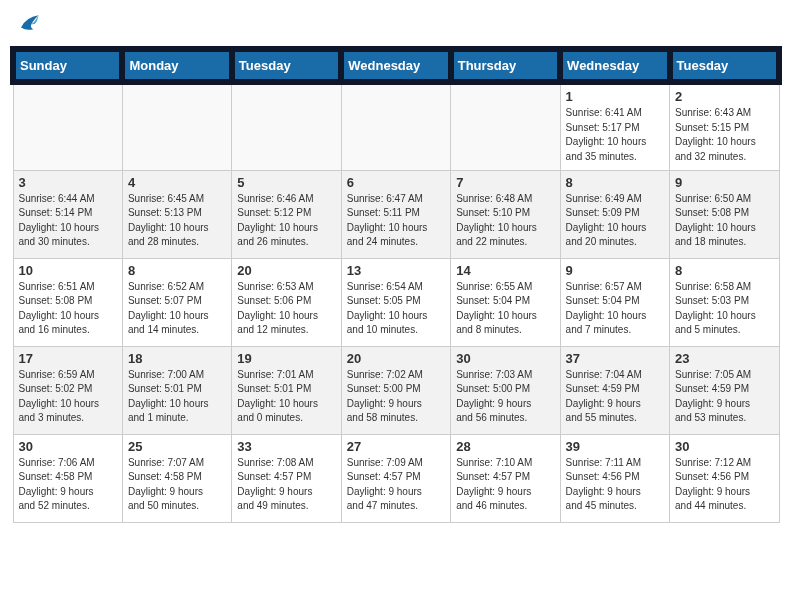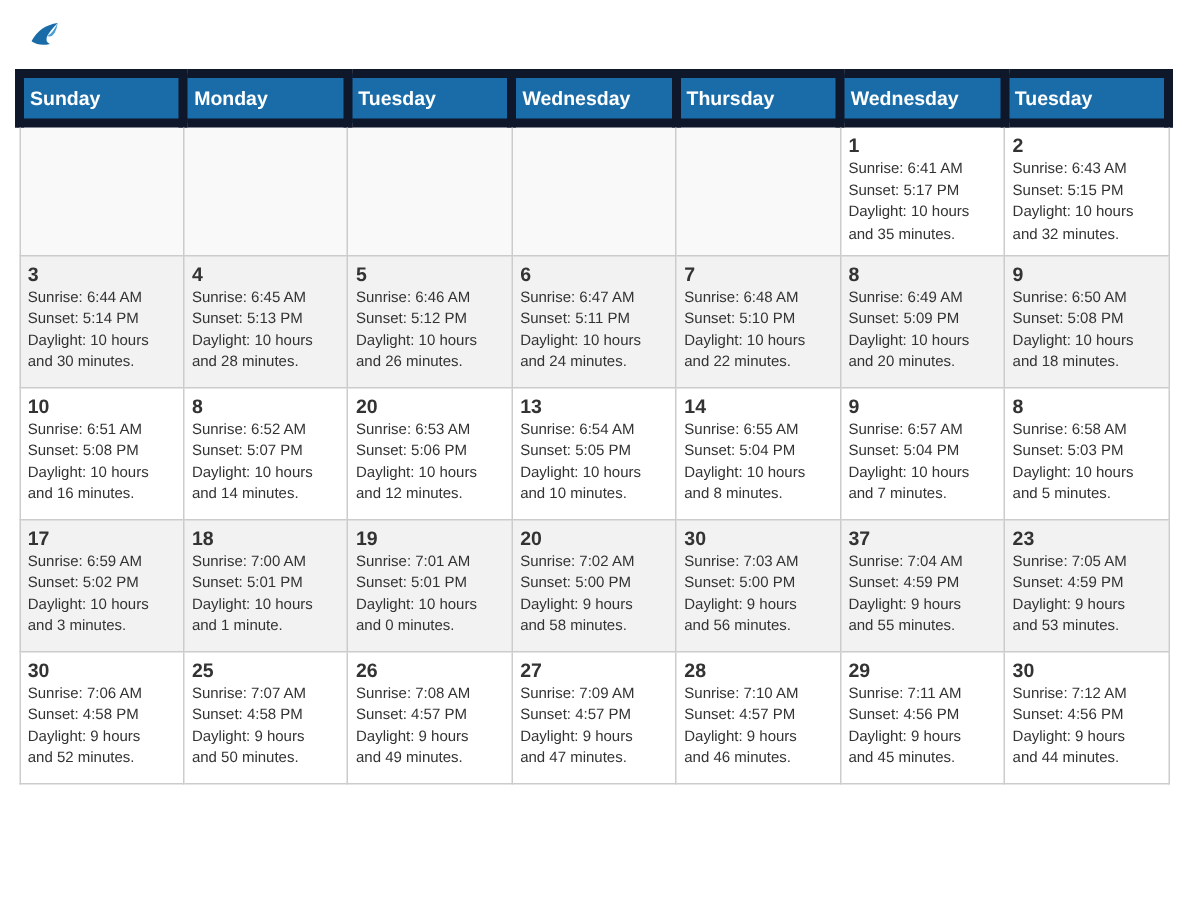--- a/index.html
+++ b/index.html
@@ -229,33 +229,33 @@
       <tr>
         <td>
           <span class="day-number">30</span>
           <div class="day-info">Sunrise: 7:06 AM<br>Sunset: 4:58 PM<br>Daylight: 9 hours<br>and 52 minutes.</div>
         </td>
         <td>
           <span class="day-number">25</span>
           <div class="day-info">Sunrise: 7:07 AM<br>Sunset: 4:58 PM<br>Daylight: 9 hours<br>and 50 minutes.</div>
         </td>
         <td>
-          <span class="day-number">26</span>
+          <span class="day-number">33</span>
           <div class="day-info">Sunrise: 7:08 AM<br>Sunset: 4:57 PM<br>Daylight: 9 hours<br>and 49 minutes.</div>
         </td>
         <td>
           <span class="day-number">27</span>
           <div class="day-info">Sunrise: 7:09 AM<br>Sunset: 4:57 PM<br>Daylight: 9 hours<br>and 47 minutes.</div>
         </td>
         <td>
           <span class="day-number">28</span>
           <div class="day-info">Sunrise: 7:10 AM<br>Sunset: 4:57 PM<br>Daylight: 9 hours<br>and 46 minutes.</div>
         </td>
         <td>
-          <span class="day-number">29</span>
+          <span class="day-number">39</span>
           <div class="day-info">Sunrise: 7:11 AM<br>Sunset: 4:56 PM<br>Daylight: 9 hours<br>and 45 minutes.</div>
         </td>
         <td>
           <span class="day-number">30</span>
           <div class="day-info">Sunrise: 7:12 AM<br>Sunset: 4:56 PM<br>Daylight: 9 hours<br>and 44 minutes.</div>
         </td>
       </tr>
     </tbody>
 </table>
 

